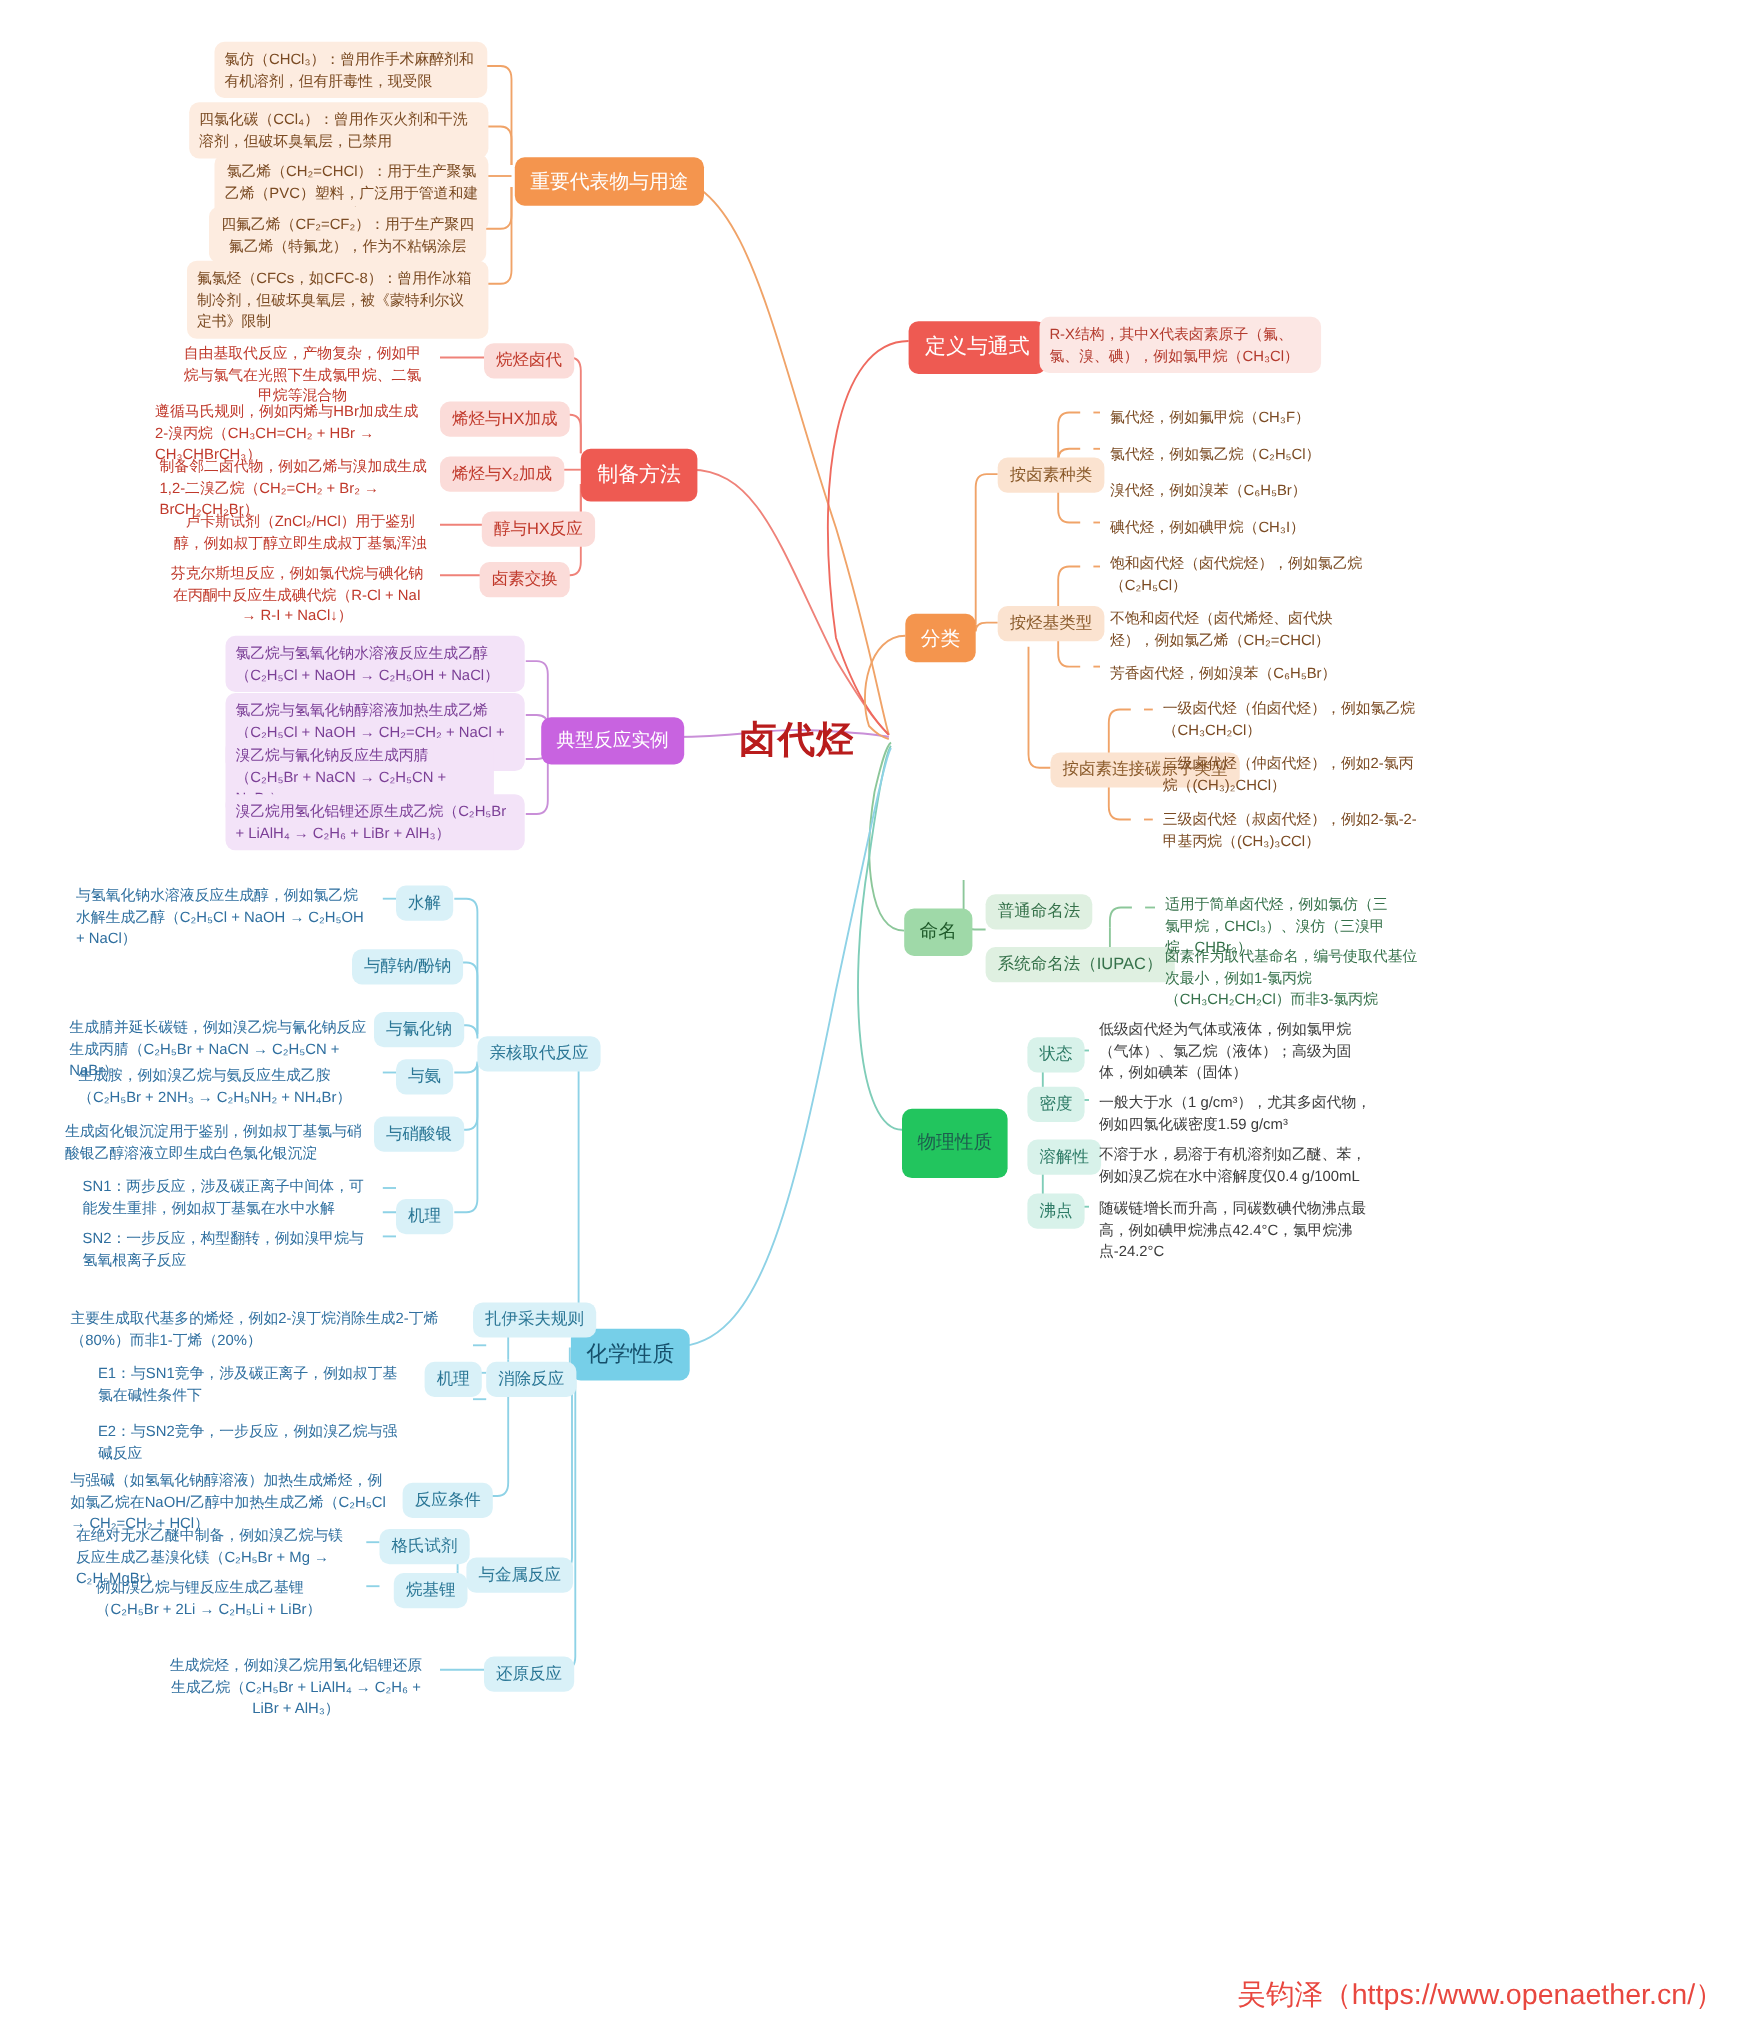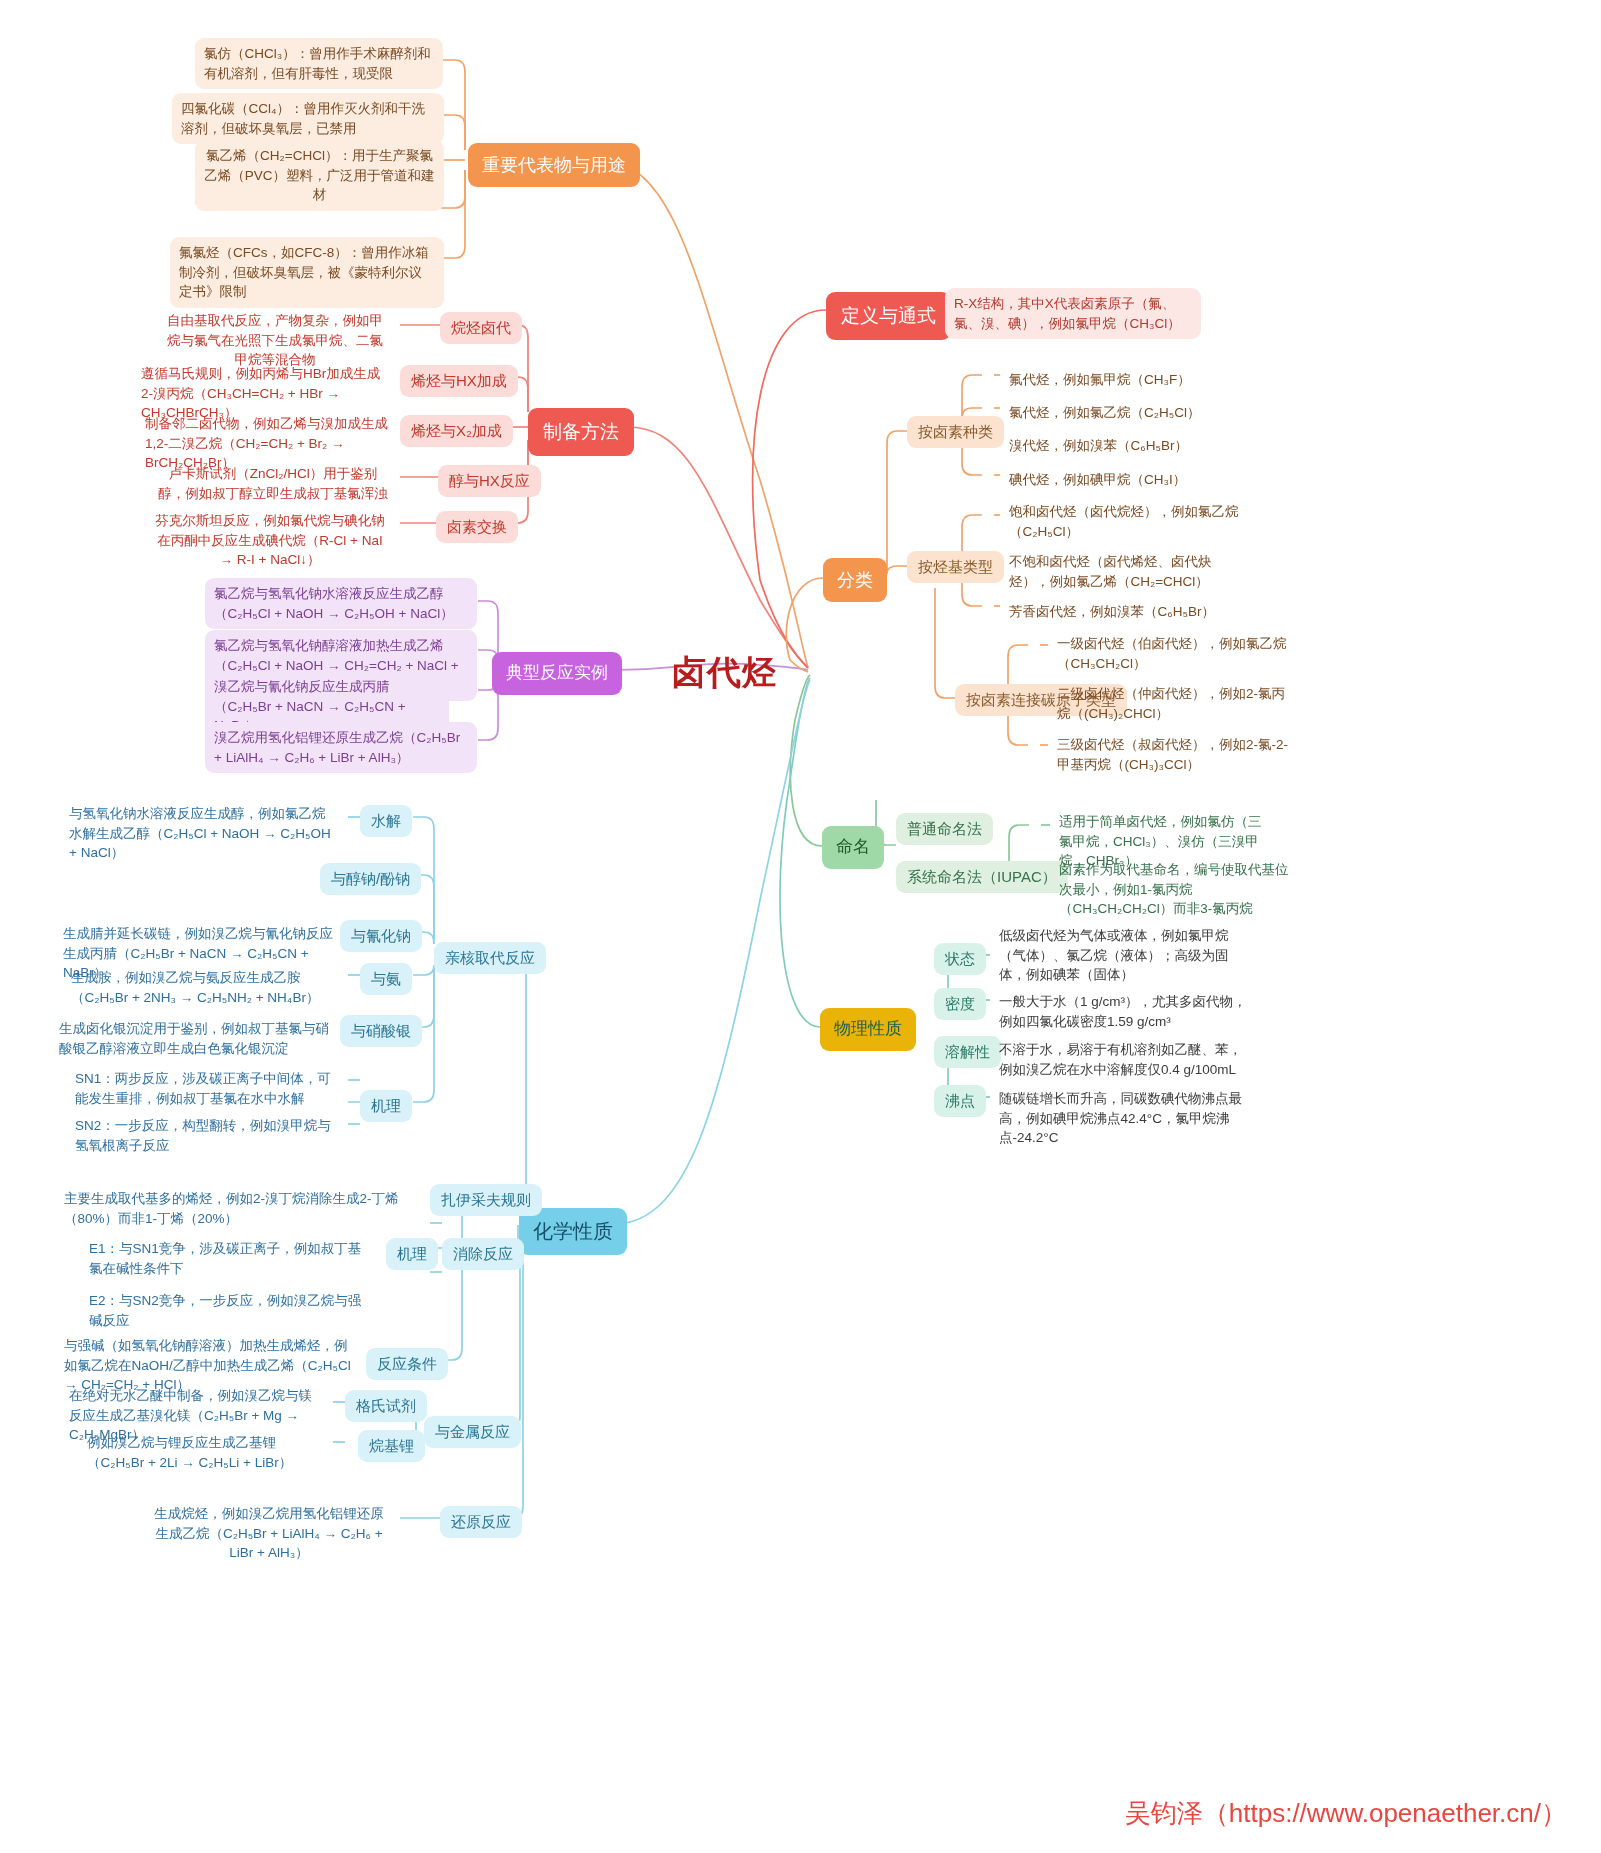--- a/index.html
+++ b/index.html
@@ -32,21 +32,21 @@
   .c-red-cat  { background:#ee5a52; color:#fff; font-size:19px; padding:10px 15px; border-radius:9px; }
   .c-red-sub  { background:#fbdcd9; color:#c0392b; }
 
   .c-purple-leaf { background:#f3e3f8; color:#7b3f96; }
   .c-purple-cat  { background:#c863e0; color:#fff; font-size:17px; padding:9px 14px; border-radius:9px; }
 
   .c-blue-leaf { background:transparent; color:#2f6f9f; }
   .c-blue-cat  { background:#76cfe8; color:#16506b; font-size:20px; padding:9px 14px; border-radius:9px; }
   .c-blue-sub  { background:#d9f1f8; color:#2a7695; }
 
-  .c-teal-cat  { background:#eab308; color:#1d5e4e; font-size:17px; padding:9px 14px; border-radius:9px; }
+  .c-teal-cat  { background:#22c55e; color:#1d5e4e; font-size:17px; padding:19px 14px; border-radius:9px; }
   .c-teal-sub  { background:#d8f2ea; color:#2c7a65; }
   .c-teal-leaf { background:transparent; color:#2f6f6a; }
 
   .c-green-cat { background:#9fd9a8; color:#1f5a2a; font-size:17px; padding:9px 14px; border-radius:9px; }
   .c-green-sub { background:#dff0e1; color:#35714a; }
   .c-green-leaf{ background:transparent; color:#35714a; }
 
   .c-pinkred-leaf { background:#fce7e4; color:#b33a2d; }
 
   .txt-s { font-size:13.5px; }
@@ -195,20 +195,21 @@
     </g>
   </svg>
 
   <div class="root" style="left:672px; top:650px;">卤代烃</div>
 
   <div class="node cat c-orange-cat" style="left:468px; top:143px;">重要代表物与用途</div>
 
   <div class="node leaf c-orange-leaf txt-s" style="left:195px; top:38px; width:248px;">氯仿（CHCl₃）：曾用作手术麻醉剂和有机溶剂，但有肝毒性，现受限</div>
   <div class="node leaf c-orange-leaf txt-s" style="left:172px; top:93px; width:272px;">四氯化碳（CCl₄）：曾用作灭火剂和干洗溶剂，但破坏臭氧层，已禁用</div>
   <div class="node leaf c-orange-leaf txt-s" style="left:195px; top:140px; width:249px; text-align:center;">氯乙烯（CH₂=CHCl）：用于生产聚氯乙烯（PVC）塑料，广泛用于管道和建材</div>
+  <div class="node leaf c-orange-leaf txt-s" style="left:190px; top:188px; width:252px; text-align:center;">四氟乙烯（CF₂=CF₂）：用于生产聚四氟乙烯（特氟龙），作为不粘锅涂层</div>
   <div class="node leaf c-orange-leaf txt-s" style="left:170px; top:237px; width:274px;">氟氯烃（CFCs，如CFC-8）：曾用作冰箱制冷剂，但破坏臭氧层，被《蒙特利尔议定书》限制</div>
 
   <div class="node cat c-red-cat" style="left:528px; top:408px;">制备方法</div>
 
   <div class="node cat c-red-sub" style="left:440px; top:312px;">烷烃卤代</div>
   <div class="node cat c-red-sub" style="left:400px; top:365px;">烯烃与HX加成</div>
   <div class="node cat c-red-sub" style="left:400px; top:415px;">烯烃与X₂加成</div>
   <div class="node cat c-red-sub" style="left:438px; top:465px;">醇与HX反应</div>
   <div class="node cat c-red-sub" style="left:436px; top:511px;">卤素交换</div>
 

